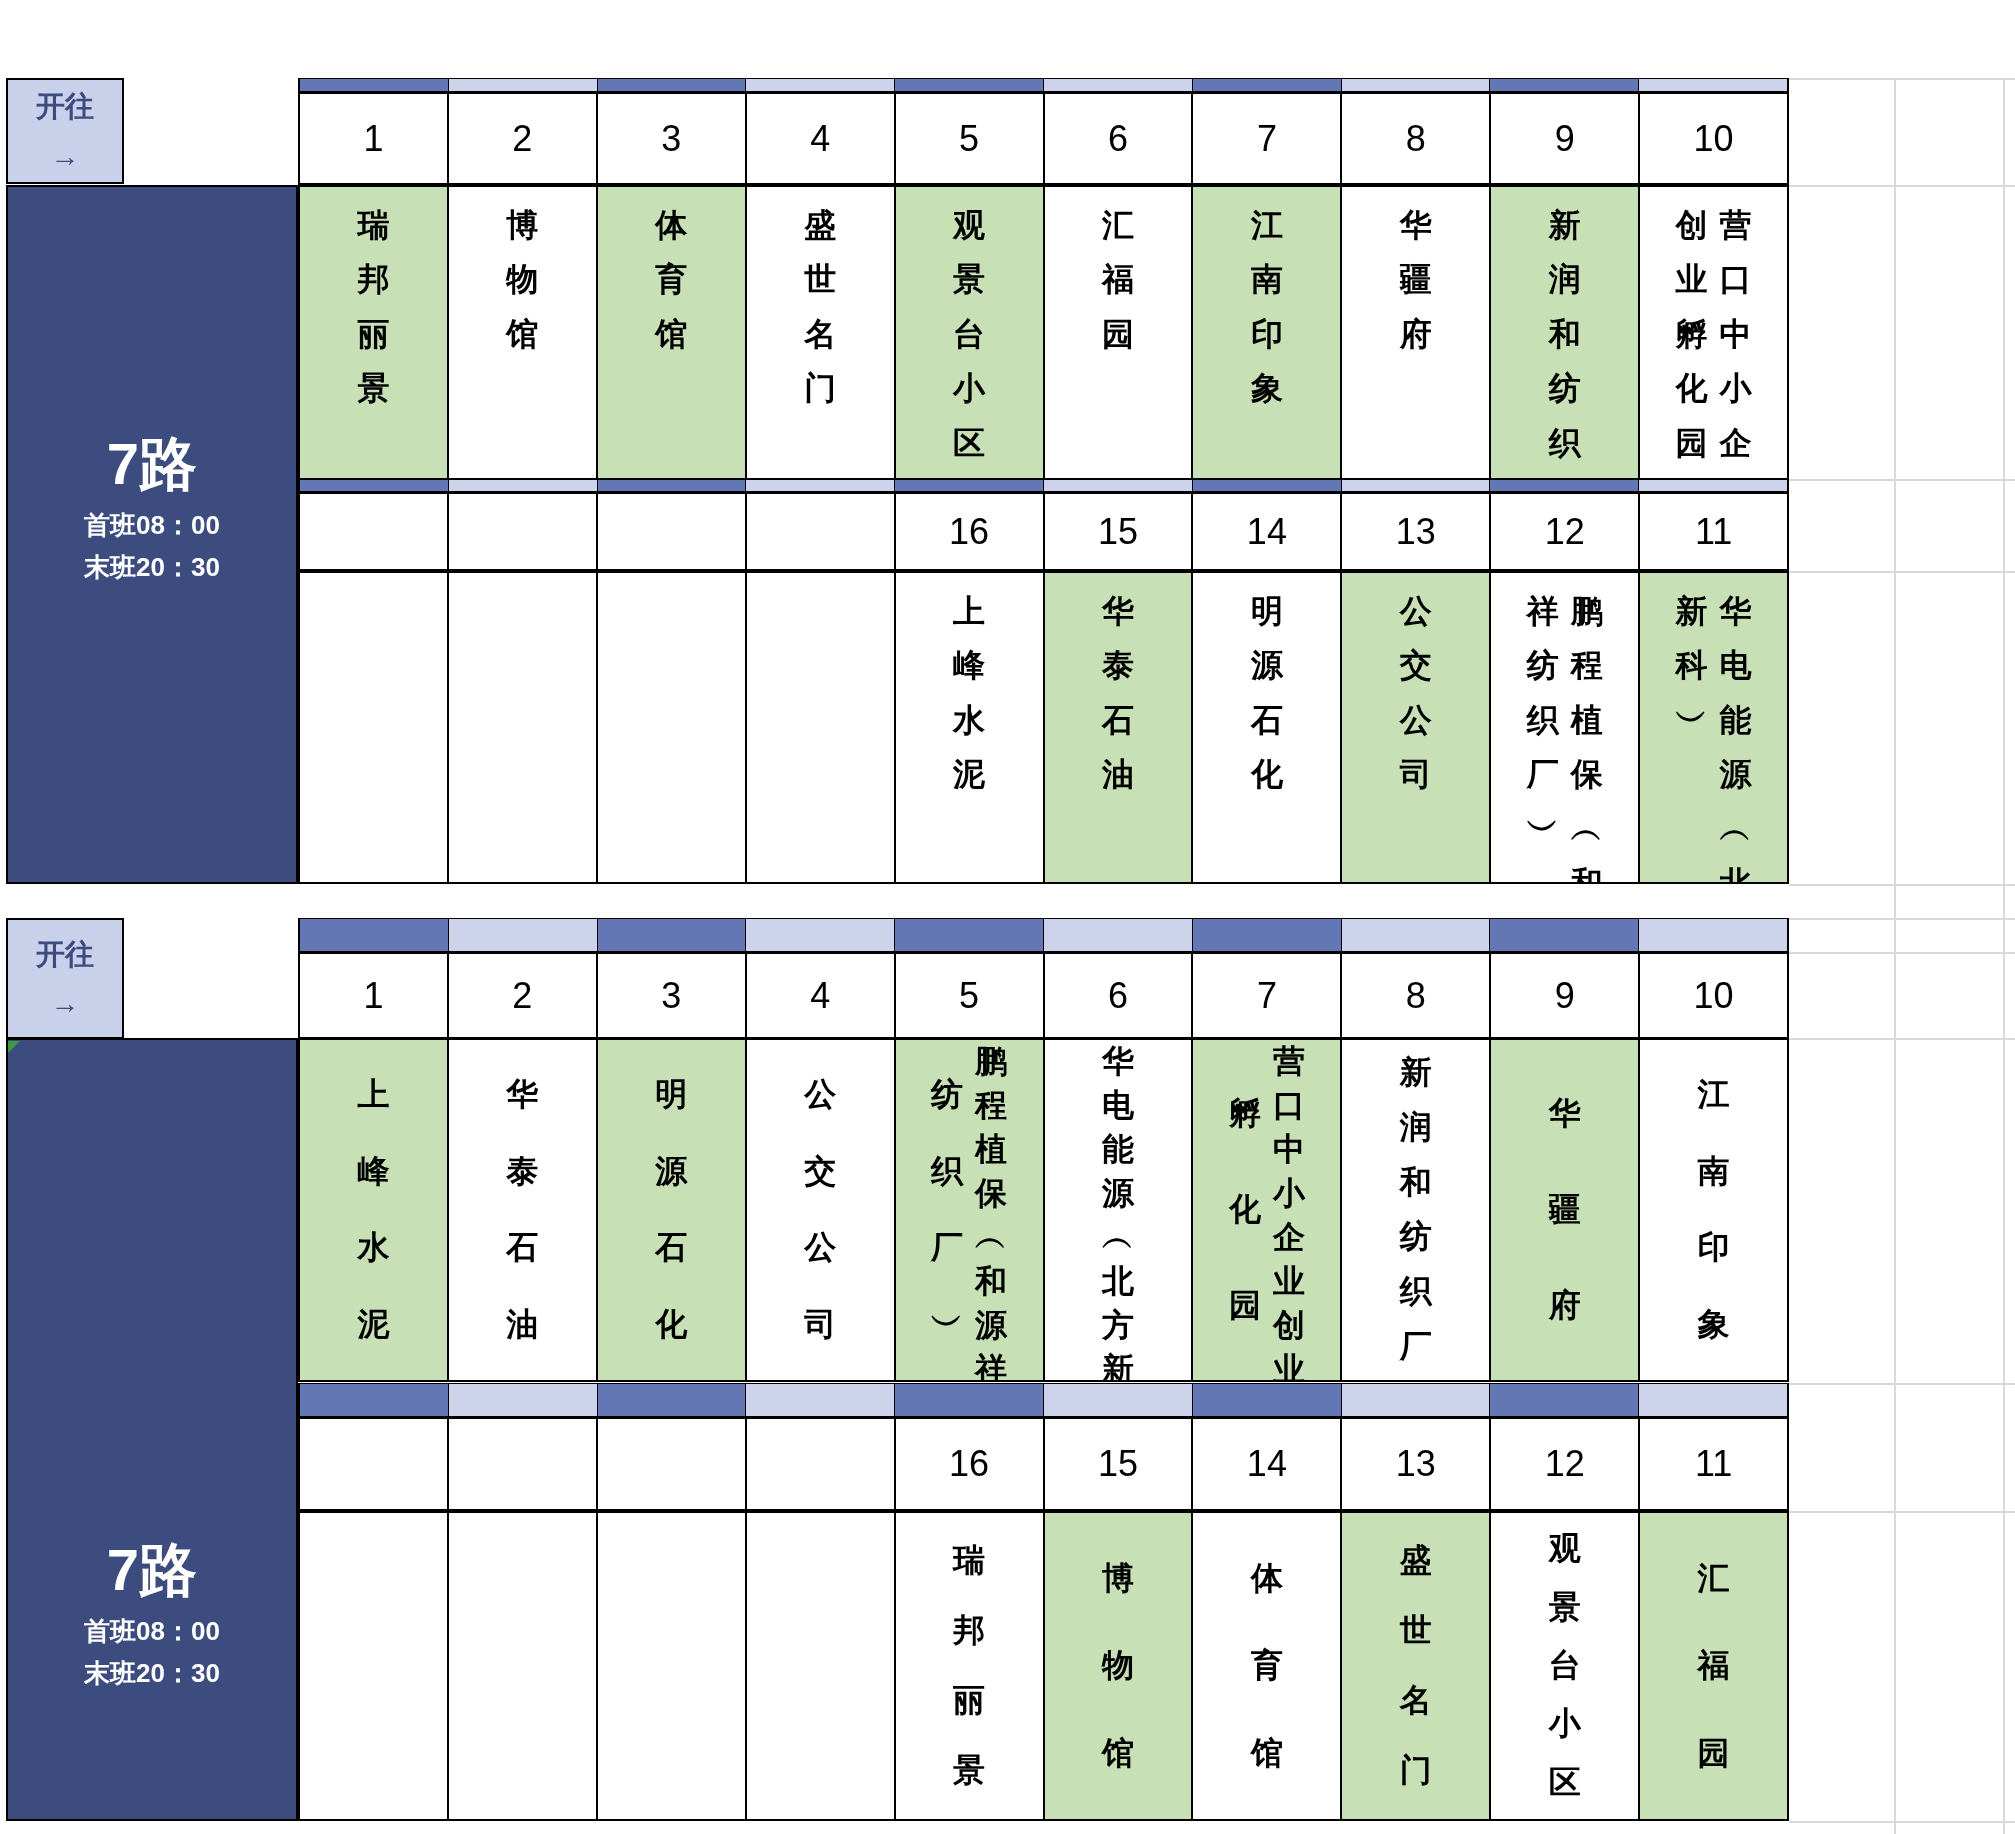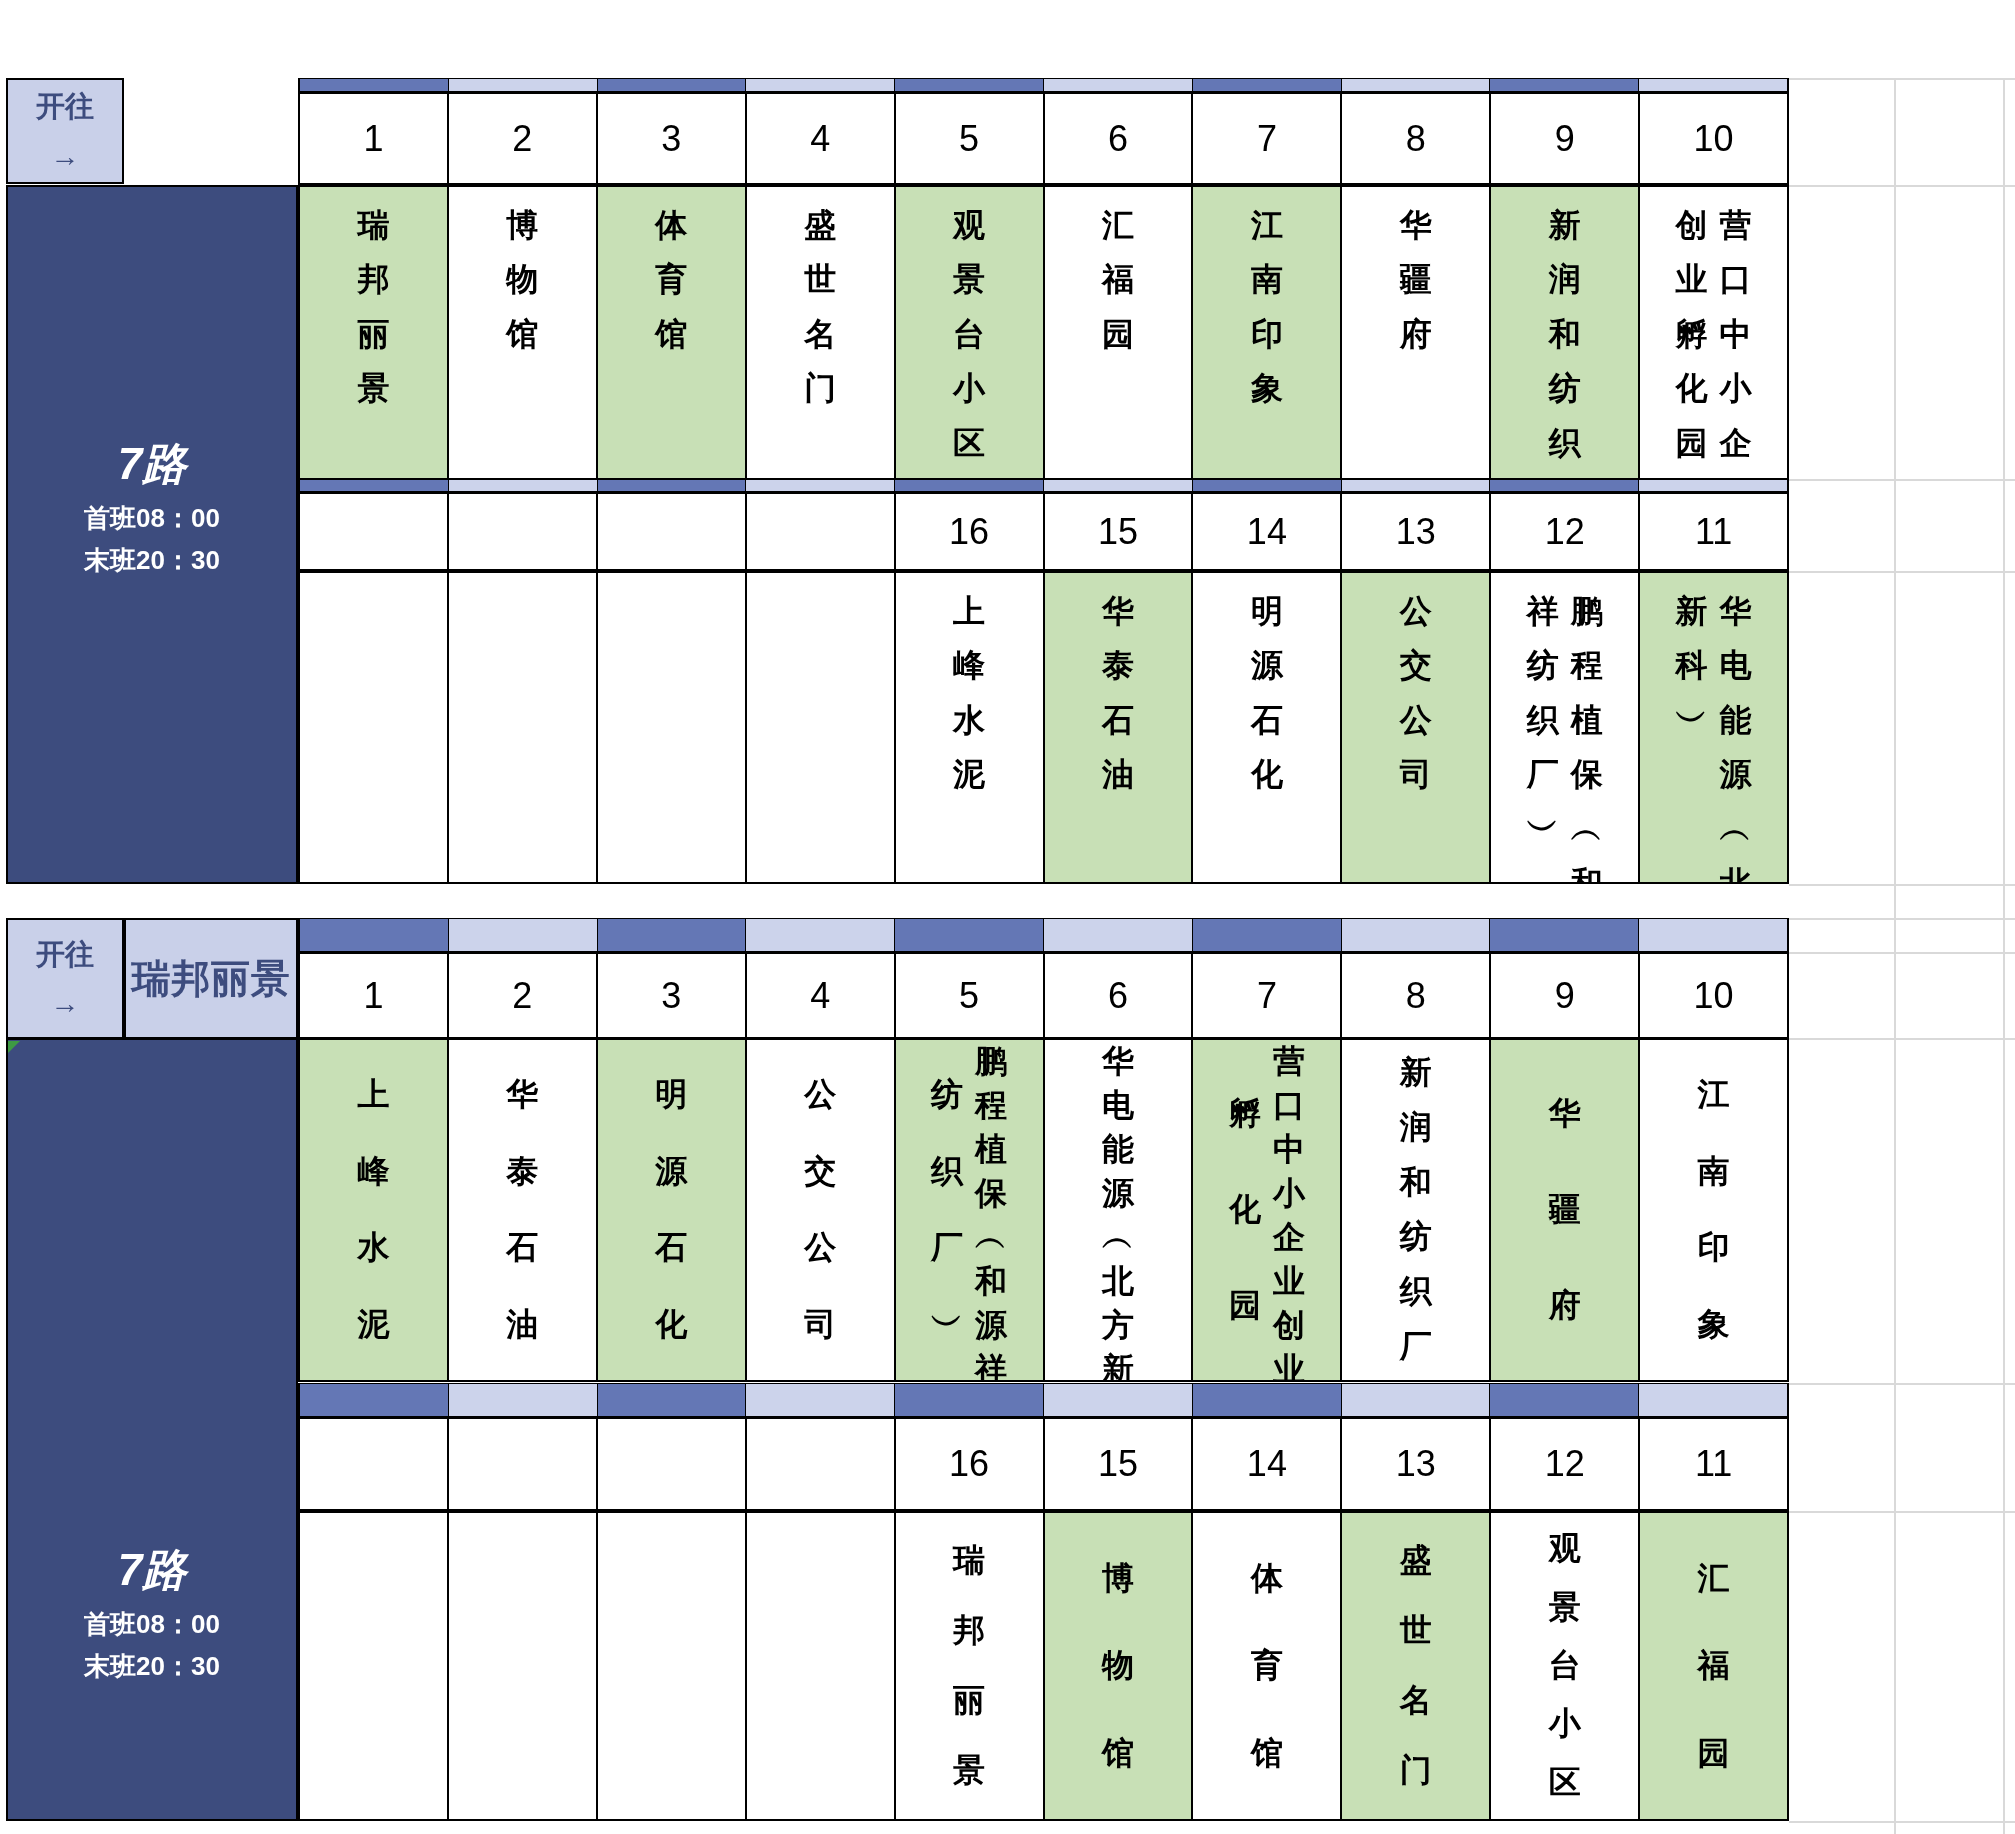--- a/index.html
+++ b/index.html
@@ -22,21 +22,21 @@
   .s1h{top:78px;height:106px;}
   .s2h{top:918px;height:121px;}
   
   .sidebar{
     position:absolute;left:6px;width:292px;background:#3D4C7E;border:2.3px solid #000;
     box-sizing:border-box;display:flex;flex-direction:column;align-items:center;
     justify-content:center;color:#fff;text-align:center;
   }
   #sb1{top:185px;height:699px;padding-bottom:45px;}
   #sb2{top:1038px;height:783px;padding-top:377px;}
-  .rname{font-size:44px;font-weight:bold;margin-bottom:12px;line-height:1;font-style:italic;}
+  .rname{font-size:58px;font-weight:bold;margin-bottom:12px;line-height:1;}
   .rtime{font-size:26px;line-height:1.6;font-weight:bold;}
   
   .row{
     position:absolute;left:298px;width:1491px;display:flex;
     box-sizing:border-box;border:2.3px solid #000;background:#fff;
   }
   .bar-row{border-top-width:1.5px;border-bottom-width:1.5px;}
   .bar-seg{flex:1;border-left:1.5px solid #000;box-sizing:border-box;}
   .bar-seg:first-child{border-left:none;}
   .num-cell{
@@ -66,21 +66,20 @@
 
   <div class="hcell dir s1h">
     <span>开往</span>
     <span>→</span>
   </div>
 
   <div class="hcell dir s2h">
     <span>开往</span>
     <span>→</span>
   </div>
-  <div class="hcell dest s2h">瑞邦丽景</div>
 
   <div class="sidebar" id="sb1">
     <div class="rname">7路</div>
     <div class="rtime">首班08：00</div>
     <div class="rtime">末班20：30</div>
   </div>
   <div class="sidebar" id="sb2">
     <div class="rname">7路</div>
     <div class="rtime">首班08：00</div>
     <div class="rtime">末班20：30</div>

